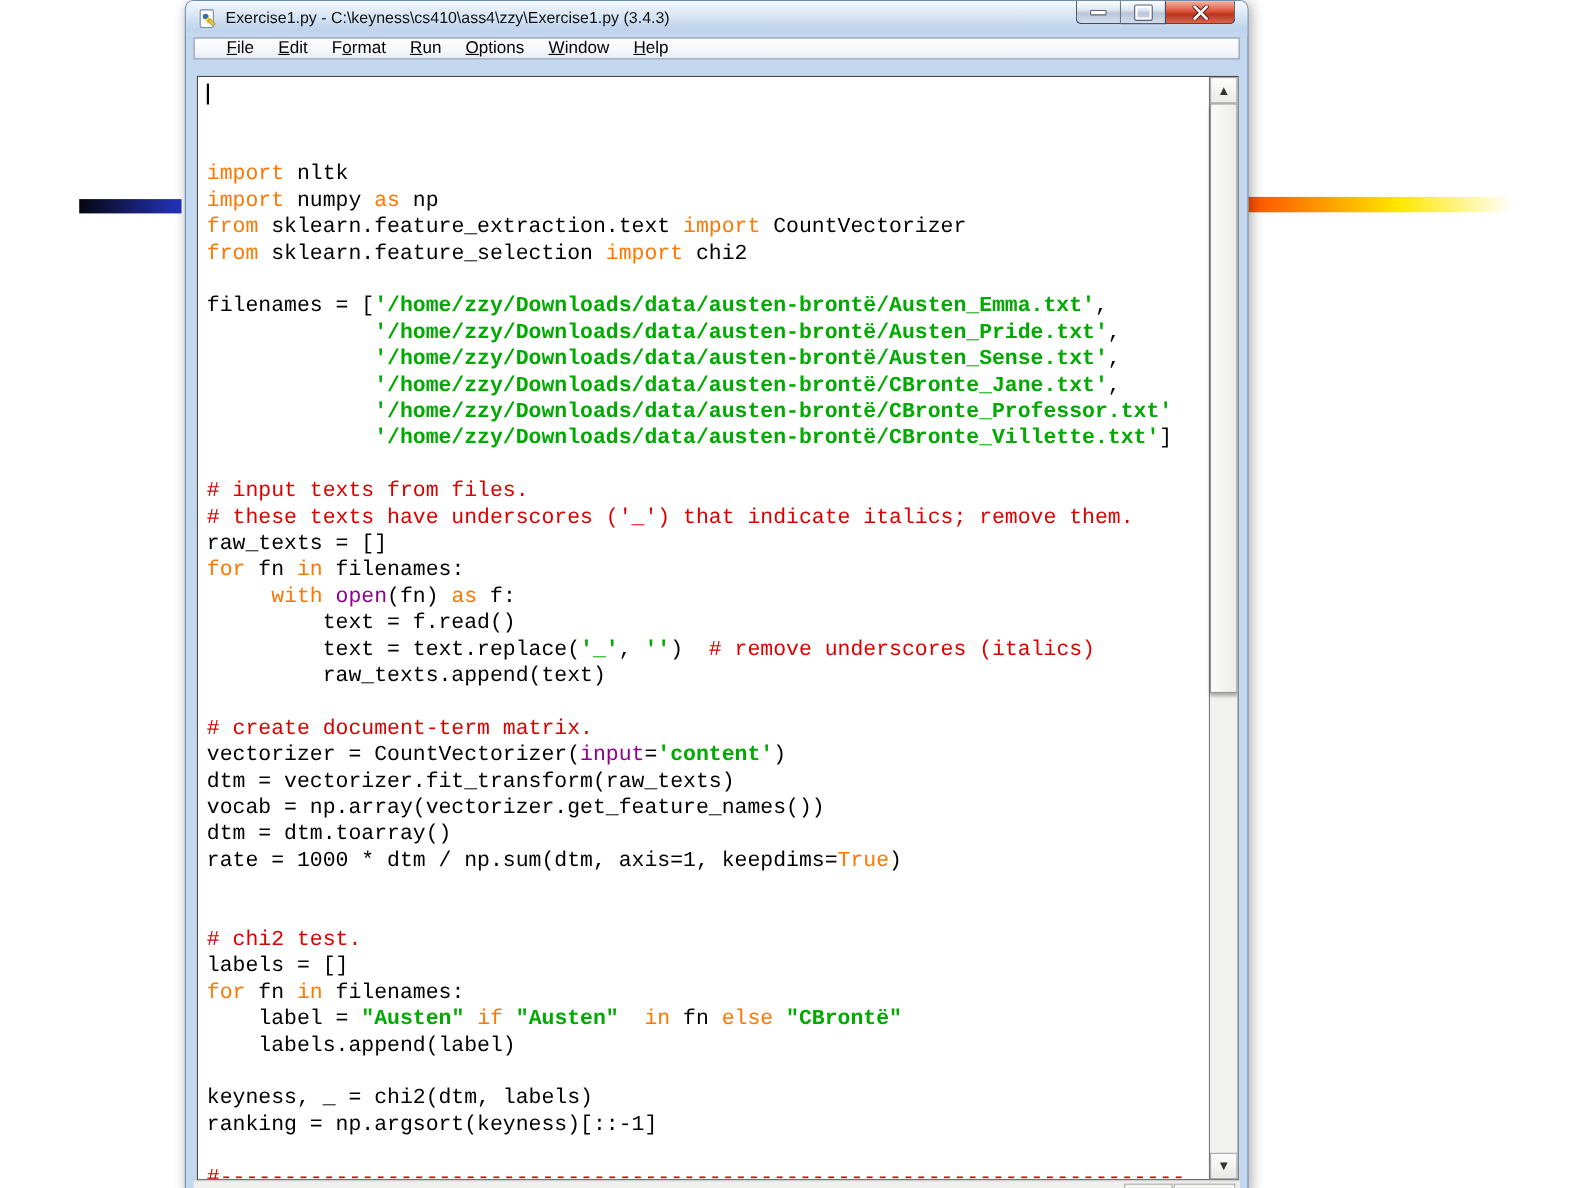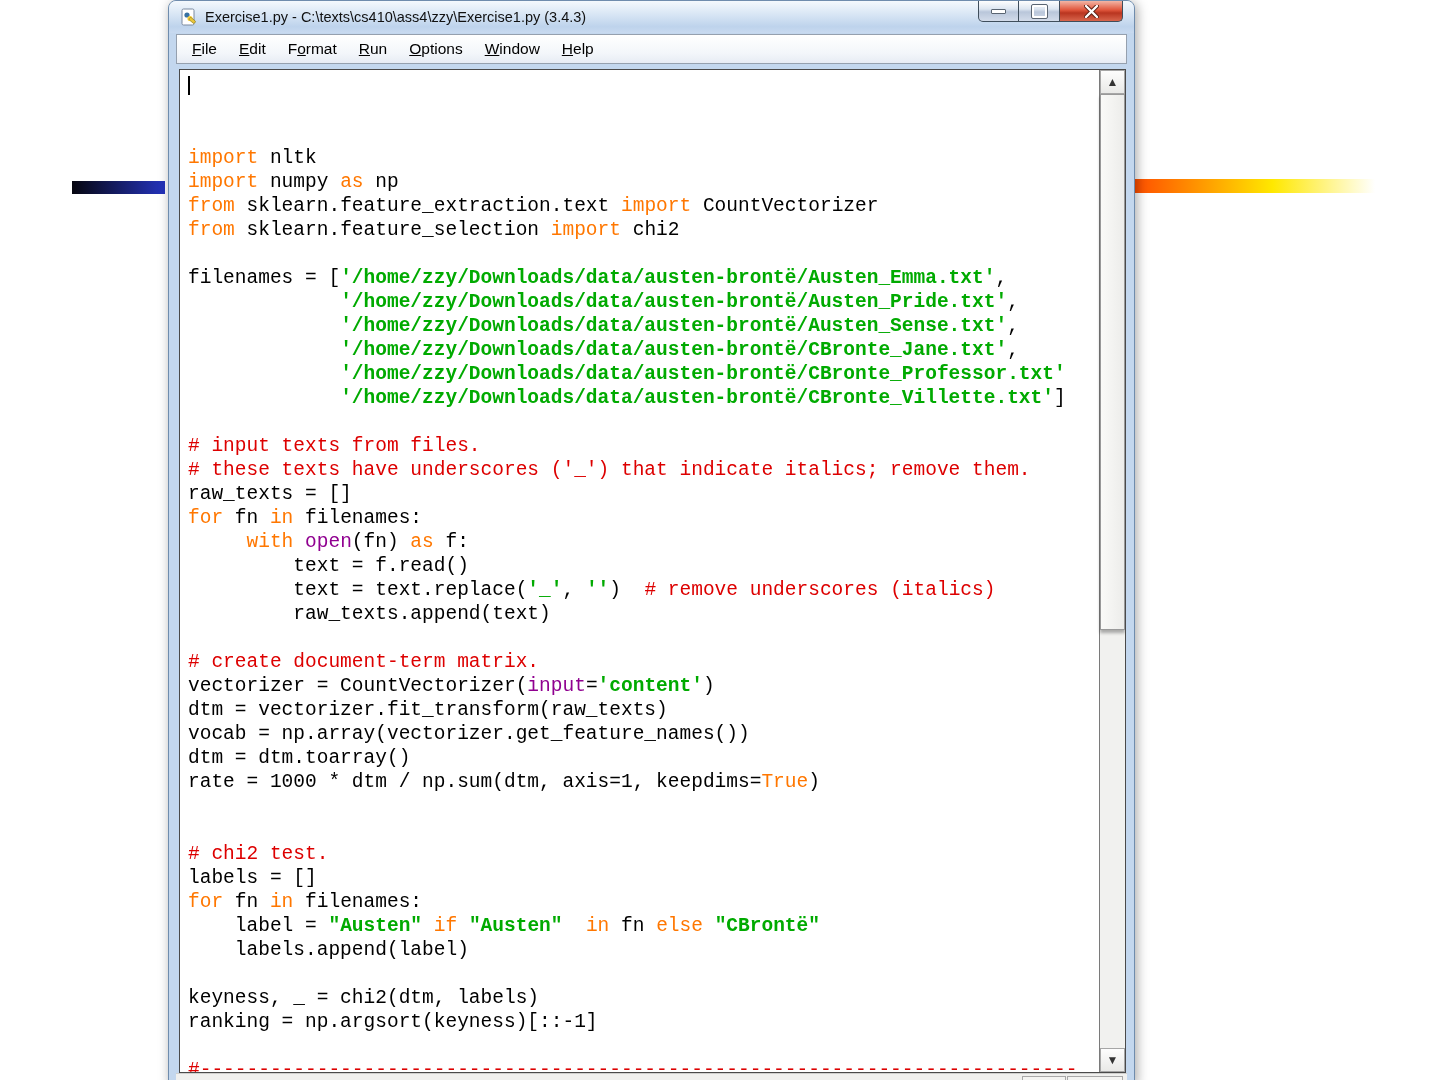--- a/index.html
+++ b/index.html
@@ -27,23 +27,23 @@
   .wbtn.min{width:41px;border-radius:0 0 0 5px;
     background:linear-gradient(#fefefe,#dde6f1 40%,#b9c6da 55%,#d3dcea);}
   .wbtn.max{width:41px;border-left:none;border-right:1px solid #3f4e5c;
     background:linear-gradient(#fefefe,#dde6f1 40%,#b9c6da 55%,#d3dcea);}
   .wbtn.close{width:63px;border-left:none;border-radius:0 0 5px 0;
     background:linear-gradient(#f2b5a5,#e0563c 45%,#b93520 60%,#d8654c);}
   .glyph-min{width:13px;height:3px;background:#fff;border:1px solid #5a6572;border-radius:1px;}
   .glyph-max{width:11px;height:9px;background:transparent;border:2px solid #fff;outline:1px solid #5a6572;border-radius:1px;}
 
   
-  .menubar{position:absolute;left:7px;right:7px;top:33px;height:30px;box-sizing:border-box;
+  .menubar{position:absolute;left:7px;right:7px;top:33px;height:20px;box-sizing:border-box;
     background:linear-gradient(#ffffff,#f3f6fa 65%,#e7ecf4);border:1px solid #95a0ae;
-    display:flex;align-items:center;padding-left:4px;font-size:15.5px;color:#000;}
+    display:flex;align-items:center;padding-left:18px;font-size:15.5px;color:#000;}
   .menu-item{padding:0 11px;white-space:nowrap;}
   .menu-item u{text-decoration:underline;}
 
   
   .textarea{position:absolute;left:10px;top:68px;width:947px;height:1004px;box-sizing:border-box;
     background:#ffffff;border:1px solid #4a4a4a;overflow:hidden;}
   .code{position:absolute;left:0;top:0;right:26px;bottom:0;padding:4px 0 5px 8px;
     font-family:"Liberation Mono",monospace;font-size:19.5px;line-height:24px;
     white-space:pre;color:#000;}
   .line{height:24px;}
@@ -84,21 +84,21 @@
 
   <div class="window">
 
     <div class="titlebar">
       <svg class="title-icon" viewBox="0 0 18 18">
         <rect x="2" y="1" width="12" height="16" rx="1.5" fill="#ffffff" stroke="#7a8aa0" stroke-width="1"></rect>
         <circle cx="7" cy="7" r="2.6" fill="#3771a2"></circle>
         <circle cx="10" cy="10.5" r="2.6" fill="#ffd43b"></circle>
         <rect x="10.5" y="9" width="7" height="3" rx="1" transform="rotate(40 10.5 9)" fill="#e8c53a" stroke="#8a7a20" stroke-width="0.6"></rect>
       </svg>
-      <span class="title-text">Exercise1.py - C:\texts\cs410\ass4\zzy\Exercise1.py (3.4.3)</span>
+      <span class="title-text">Exercise1.py - C:\keyness\cs410\ass4\zzy\Exercise1.py (3.4.3)</span>
       <div class="win-buttons">
         <div class="wbtn min">
             <span class="glyph-min"></span>
           </div>
         <div class="wbtn max">
             <span class="glyph-max"></span>
           </div>
         <div class="wbtn close">
           <svg width="15" height="13" viewBox="0 0 15 13">
             <path d="M2 1 L13 12 M13 1 L2 12" stroke="#5a2015" stroke-width="4.2" stroke-linecap="round"></path>

